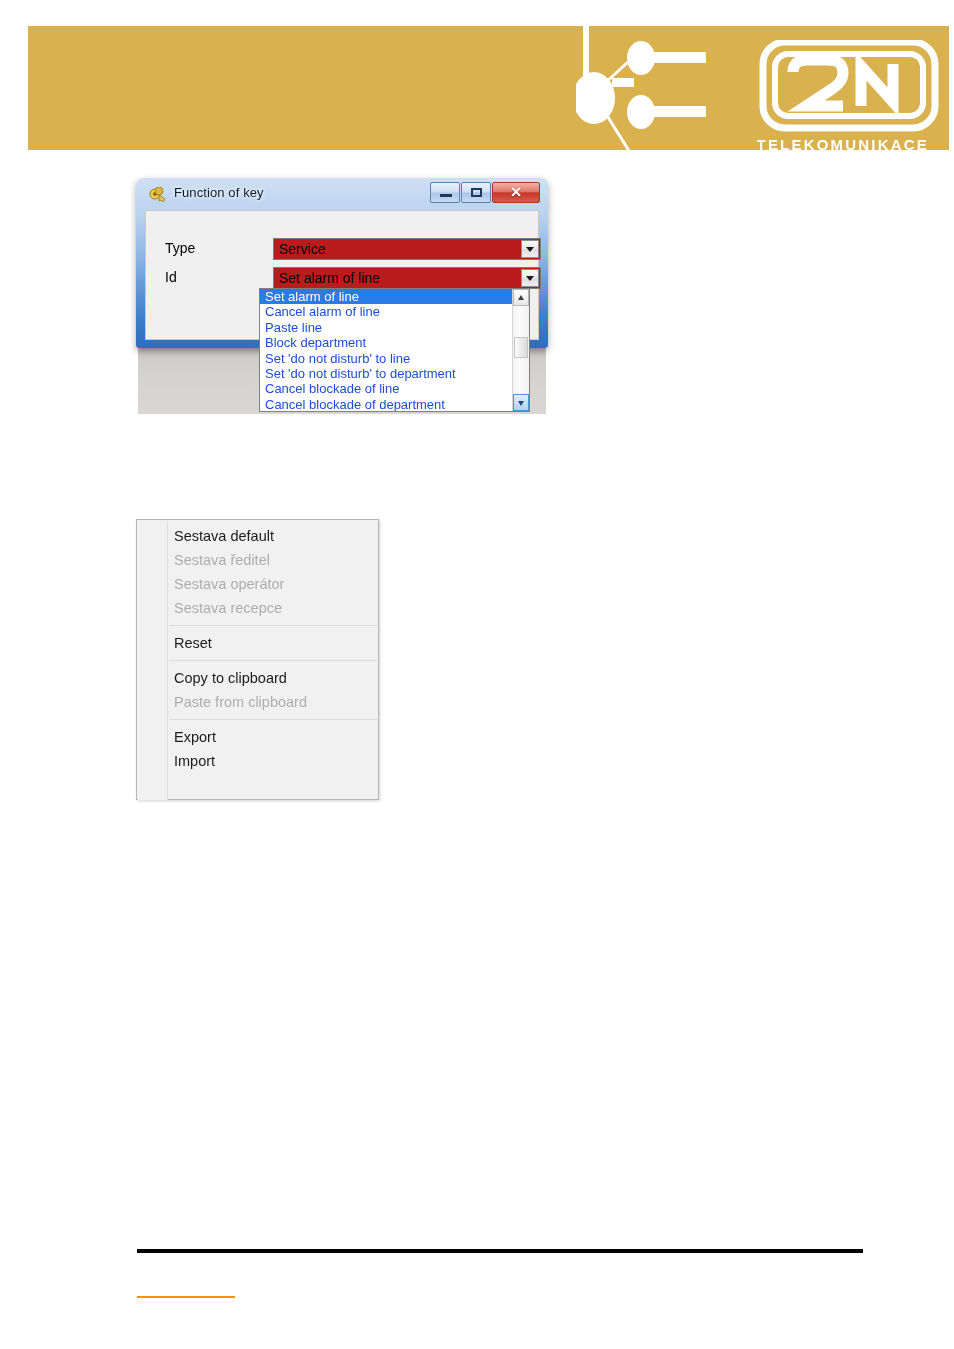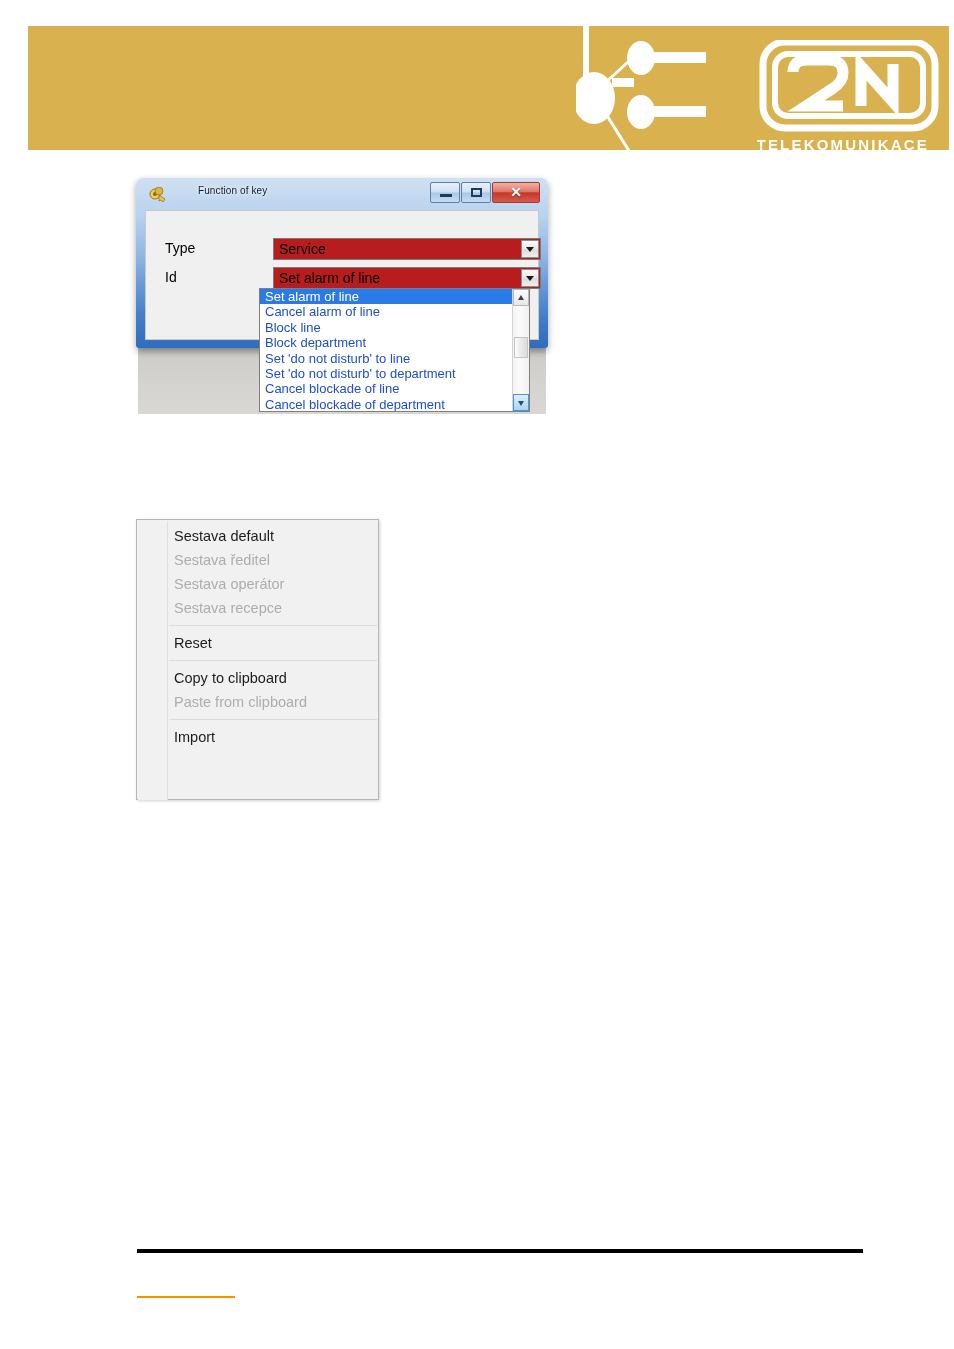--- a/index.html
+++ b/index.html
@@ -88,25 +88,24 @@
     position: absolute;
     left: 8px;
     top: 6px;
     width: 18px;
     height: 17px;
   }
   .dialog-title {
     position: absolute;
     left: 33px;
     top: 4px;
-    font-size: 10px;
+    font-size: 13px;
     color: #0c1a2e;
     letter-spacing: 0.1px;
     text-shadow: 0 0 3px rgba(255,255,255,0.95), 0 0 6px rgba(255,255,255,0.8);
-    margin-left: 24px;
   }
   .win-buttons {
     position: absolute;
     right: 3px;
     top: 1px;
     display: flex;
     height: 22px;
   }
   .win-btn {
     width: 30px;
@@ -455,21 +454,21 @@
       </svg>
     </div>
 
   </div>
 </div>
 
 <div class="dropdown">
   <div class="dropdown-items">
     <div class="dd-item selected">Set alarm of line</div>
     <div class="dd-item">Cancel alarm of line</div>
-    <div class="dd-item">Block line</div>
+    <div class="dd-item">Paste line</div>
     <div class="dd-item">Block department</div>
     <div class="dd-item">Set 'do not disturb' to line</div>
     <div class="dd-item">Set 'do not disturb' to department</div>
     <div class="dd-item">Cancel blockade of line</div>
     <div class="dd-item">Cancel blockade of department</div>
   </div>
   <div class="dd-scrollbar">
     <div class="sb-btn up"></div>
     <div class="sb-thumb"></div>
     <div class="sb-btn down"></div>
@@ -482,18 +481,19 @@
     <div class="menu-item">Sestava default</div>
     <div class="menu-item disabled">Sestava ředitel</div>
     <div class="menu-item disabled">Sestava operátor</div>
     <div class="menu-item disabled">Sestava recepce</div>
     <div class="menu-sep"></div>
     <div class="menu-item">Reset</div>
     <div class="menu-sep"></div>
     <div class="menu-item">Copy to clipboard</div>
     <div class="menu-item disabled">Paste from clipboard</div>
     <div class="menu-sep"></div>
+    <div class="menu-item">Export</div>
     <div class="menu-item">Import</div>
   </div>
 </div>
 
 <div class="footer-rule"></div>
 <div class="footer-link-rule"></div>
 
 </body></html>

